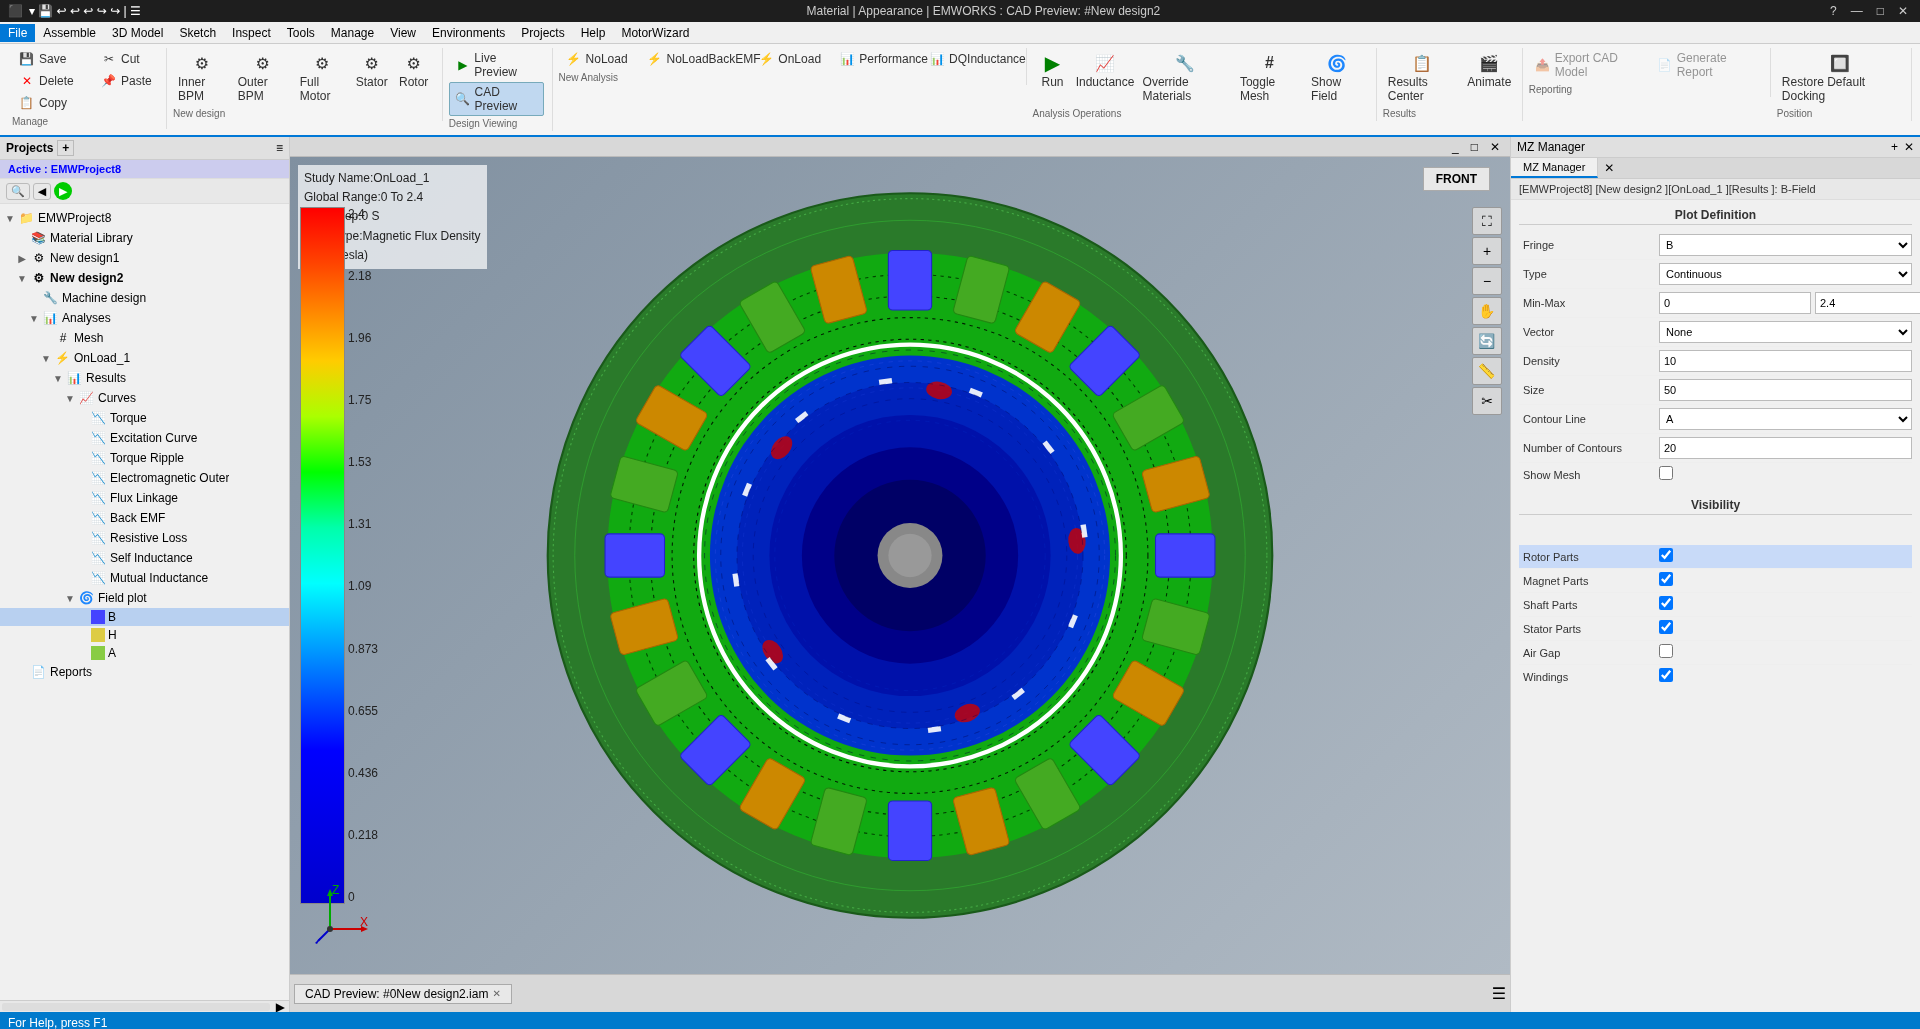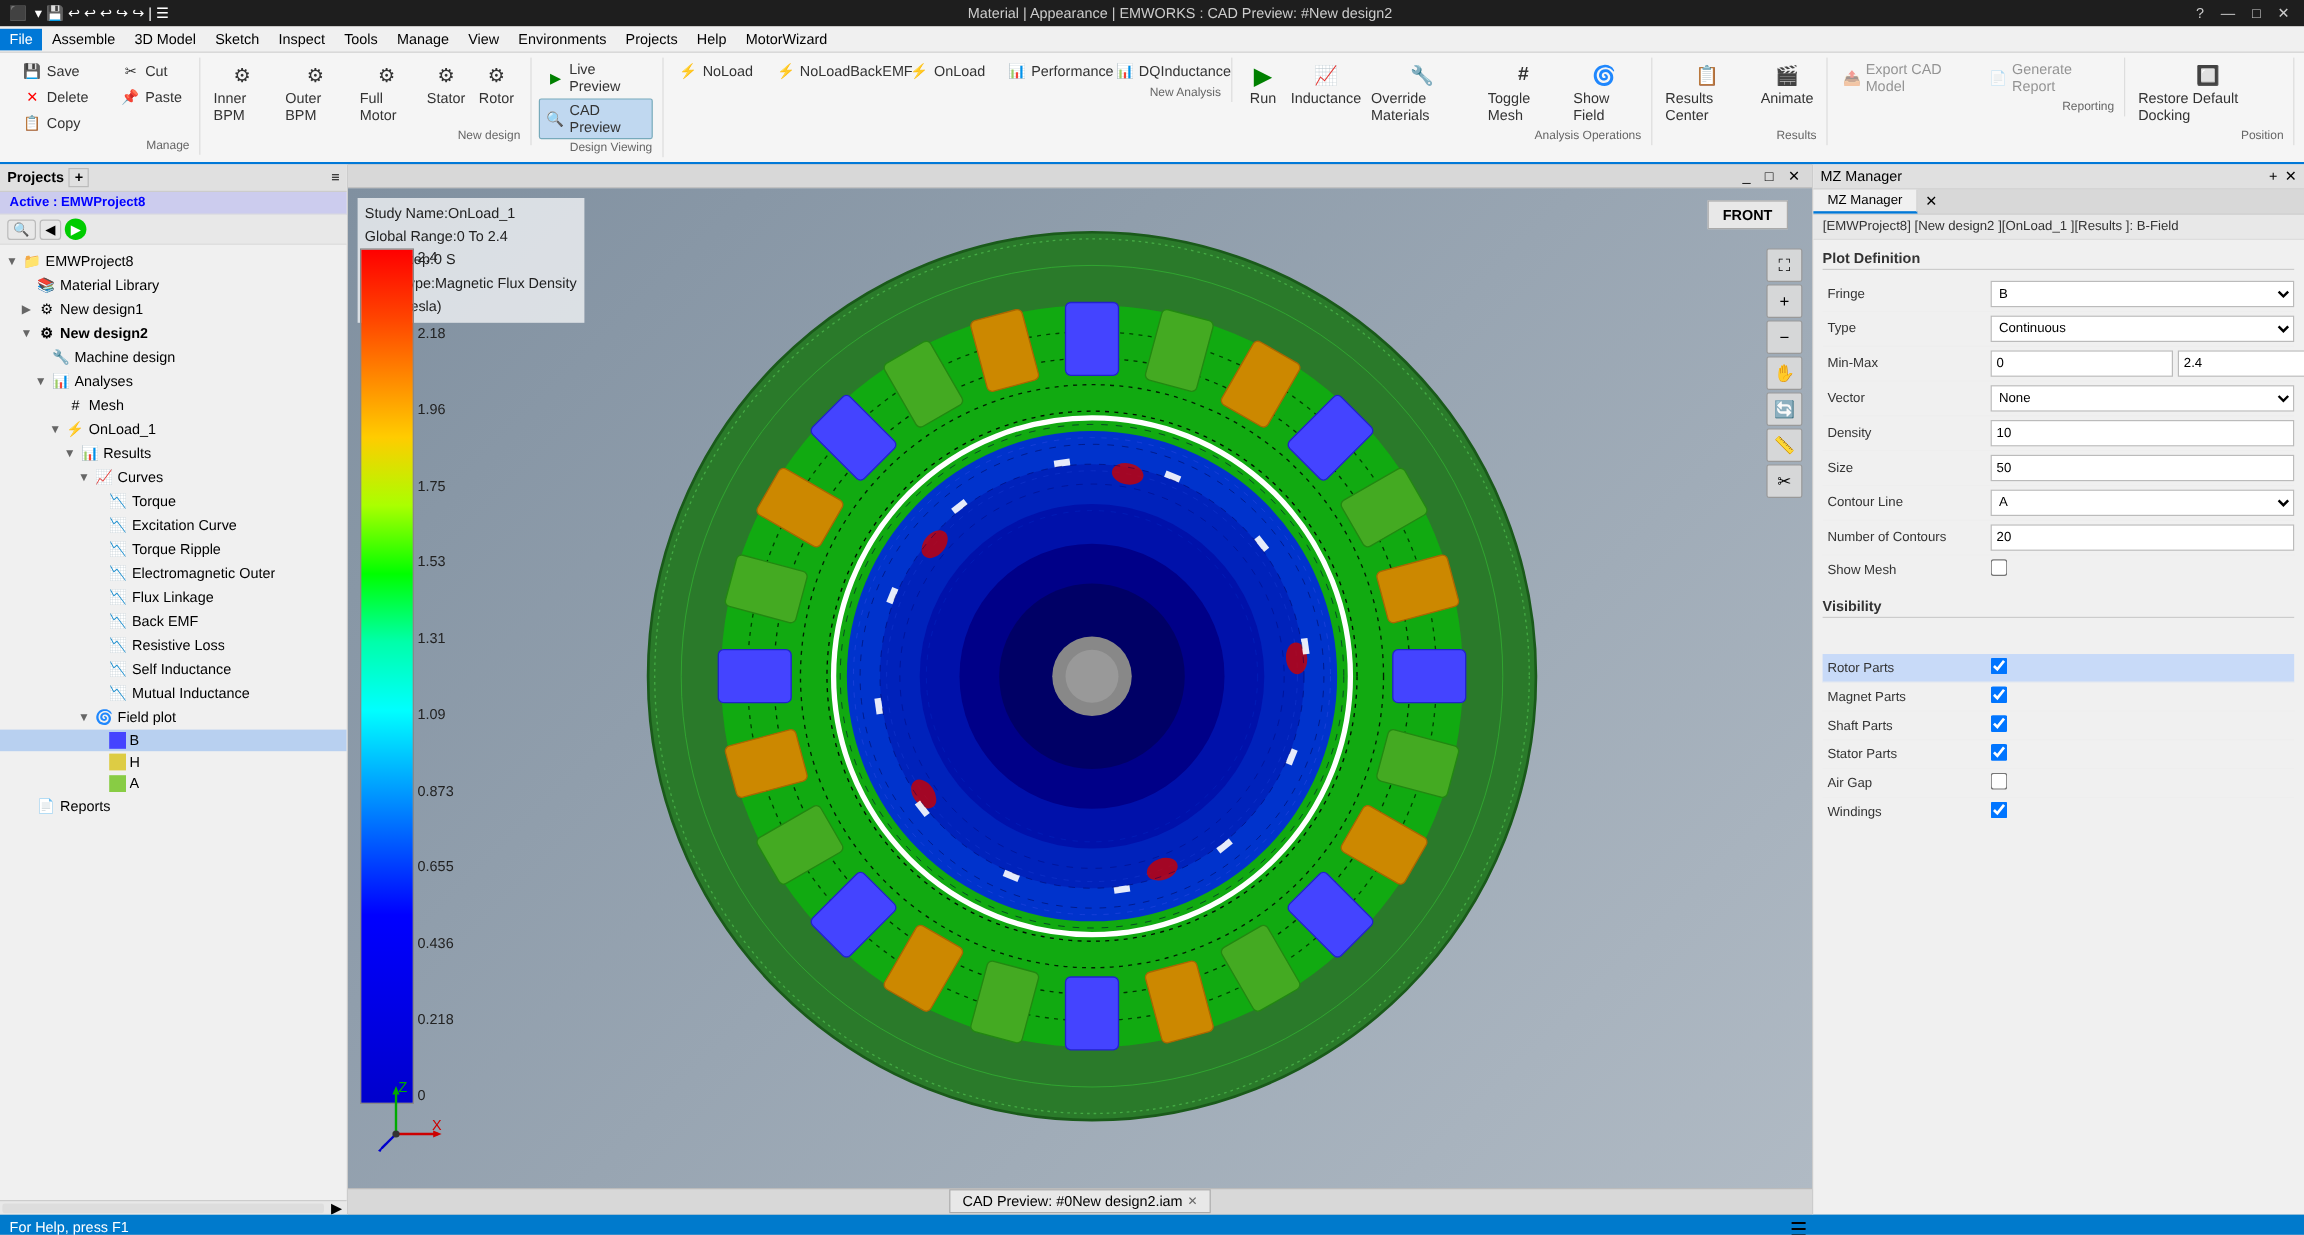--- a/index.html
+++ b/index.html
@@ -15,21 +15,21 @@
     
     #menu-bar { background: #f0f0f0; height: 22px; display: flex; align-items: center; border-bottom: 1px solid #ccc; }
     #menu-bar span { padding: 2px 8px; cursor: pointer; font-size: 12px; }
     #menu-bar span:hover, #menu-bar span.active { background: #0078d7; color: #fff; text-align: center; }
 
     
     #ribbon { background: #f5f5f5; border-bottom: 2px solid #0078d7; }
     #ribbon-tabs { display: flex; background: #e8e8e8; }
     #ribbon-content { display: flex; padding: 4px 8px; gap: 2px; background: #f5f5f5; align-items: flex-start; }
     .ribbon-group { display: flex; flex-direction: column; border-right: 1px solid #ddd; padding: 0 8px 2px 4px; min-width: 60px; }
-    .ribbon-group-label { font-size: 10px; color: #666; text-align: right; margin-top: 2px; }
+    .ribbon-group-label { font-size: 10px; color: #666; text-align: left; margin-top: 2px; }
     .ribbon-btns { display: flex; gap: 2px; align-items: flex-start; }
     .rbtn { display: flex; flex-direction: column; align-items: center; padding: 2px 4px; cursor: pointer; border: 1px solid transparent; border-radius: 2px; min-width: 40px; font-size: 10px; color: #333; }
     .rbtn.active { background: #cde; border-color: #7ab; }
     .rbtn .ricon { width: 24px; height: 24px; display: flex; align-items: center; justify-content: center; font-size: 16px; }
     .rbtn-small { flex-direction: row; min-width: 80px; gap: 4px; padding: 2px 6px; }
     .rbtn-small .ricon { width: 16px; height: 16px; font-size: 12px; }
 
     
     #main { display: flex; height: calc(1029px - 22px - 22px - 88px - 22px); }
 
@@ -58,21 +58,21 @@
 
     
     #viewport-area { flex: 1; display: flex; flex-direction: column; position: relative; background: #b0b8c0; }
     #viewport-header { background: #e8e8e8; border-bottom: 1px solid #ccc; padding: 2px 8px; display: flex; justify-content: space-between; align-items: center; font-size: 11px; }
     #viewport { flex: 1; position: relative; overflow: hidden; background: linear-gradient(135deg, #8090a0 0%, #b0bac4 100%); }
     #viewport-info { position: absolute; top: 8px; left: 8px; font-size: 11px; color: #222; background: rgba(255,255,255,0.7); padding: 4px 6px; line-height: 1.6; }
     #viewport-label { position: absolute; top: 10px; right: 20px; background: #e8e8e8; border: 1px solid #aaa; padding: 4px 12px; font-size: 12px; font-weight: bold; }
     #viewport-controls { position: absolute; right: 8px; top: 50px; display: flex; flex-direction: column; gap: 2px; }
     .vc-btn { width: 30px; height: 28px; background: rgba(220,220,220,0.9); border: 1px solid #999; display: flex; align-items: center; justify-content: center; cursor: pointer; font-size: 14px; border-radius: 2px; }
     #viewport-axes { position: absolute; bottom: 30px; left: 20px; width: 60px; height: 60px; }
-    #viewport-tab-bar { background: #d8d8d8; border-top: 1px solid #bbb; height: 22px; display: flex; align-items: center; padding: 0 4px; gap: 4px; justify-content: space-between; flex-direction: column; }
+    #viewport-tab-bar { background: #d8d8d8; border-top: 1px solid #bbb; height: 38px; display: flex; align-items: center; padding: 0 4px; gap: 4px; justify-content: space-between; }
     .vt-tab { background: #e8e8e8; border: 1px solid #aaa; padding: 2px 10px; font-size: 11px; display: flex; align-items: center; gap: 4px; cursor: pointer; }
     .vt-tab .close { color: #666; font-size: 10px; }
 
     
     #color-legend { position: absolute; left: 10px; top: 50px; width: 45px; bottom: 70px; display: flex; flex-direction: column; }
     .legend-bar { flex: 1; background: linear-gradient(to bottom, 
       #ff0000 0%, 
       #ff4400 8%, 
       #ff8800 15%, 
       #ffcc00 22%, 
@@ -94,21 +94,21 @@
 
     
     #mz-panel { width: 410px; background: #f0f0f0; border-left: 1px solid #ccc; display: flex; flex-direction: column; overflow: hidden; }
     #mz-panel-header { background: #e0e0e0; border-bottom: 1px solid #ccc; padding: 3px 6px; display: flex; justify-content: space-between; align-items: center; font-size: 12px; }
     #mz-panel-tabs { display: flex; background: #d8d8d8; border-bottom: 1px solid #ccc; }
     .mz-tab { padding: 3px 12px; font-size: 11px; cursor: pointer; border-right: 1px solid #ccc; }
     .mz-tab.active { background: #f0f0f0; border-bottom: 2px solid #0078d7; }
     #mz-title { padding: 4px 8px; font-size: 11px; background: #e8e8e8; border-bottom: 1px solid #ddd; color: #333; }
     #mz-content { flex: 1; overflow-y: auto; padding: 8px; }
     .mz-section { margin-bottom: 12px; }
-    .mz-section-title { font-size: 12px; font-weight: bold; color: #333; margin-bottom: 6px; padding-bottom: 2px; border-bottom: 1px solid #ccc; }
+    .mz-section-title { font-size: 12px; font-weight: bold; color: #333; margin-bottom: 6px; padding-bottom: 2px; border-bottom: 1px solid #ccc; text-align: center; }
     .mz-row { display: flex; align-items: center; padding: 3px 0; border-bottom: 1px solid #eee; }
     .mz-row:last-child { border-bottom: none; }
     .mz-label { width: 140px; font-size: 11px; color: #333; flex-shrink: 0; padding-left: 4px; }
     .mz-value { flex: 1; }
     .mz-input { width: 100%; border: 1px solid #bbb; background: #fff; padding: 2px 4px; font-size: 11px; height: 22px; }
     .mz-select { width: 100%; border: 1px solid #bbb; background: #fff; padding: 1px 2px; font-size: 11px; height: 22px; cursor: pointer; appearance: auto; }
     .mz-twin { display: flex; gap: 4px; }
     .mz-twin input { flex: 1; border: 1px solid #bbb; background: #fff; padding: 2px 4px; font-size: 11px; height: 22px; }
     .mz-check { width: 14px; height: 14px; cursor: pointer; }
     .mz-row-highlight { background: #c8daf8; margin-top: 30px; }

